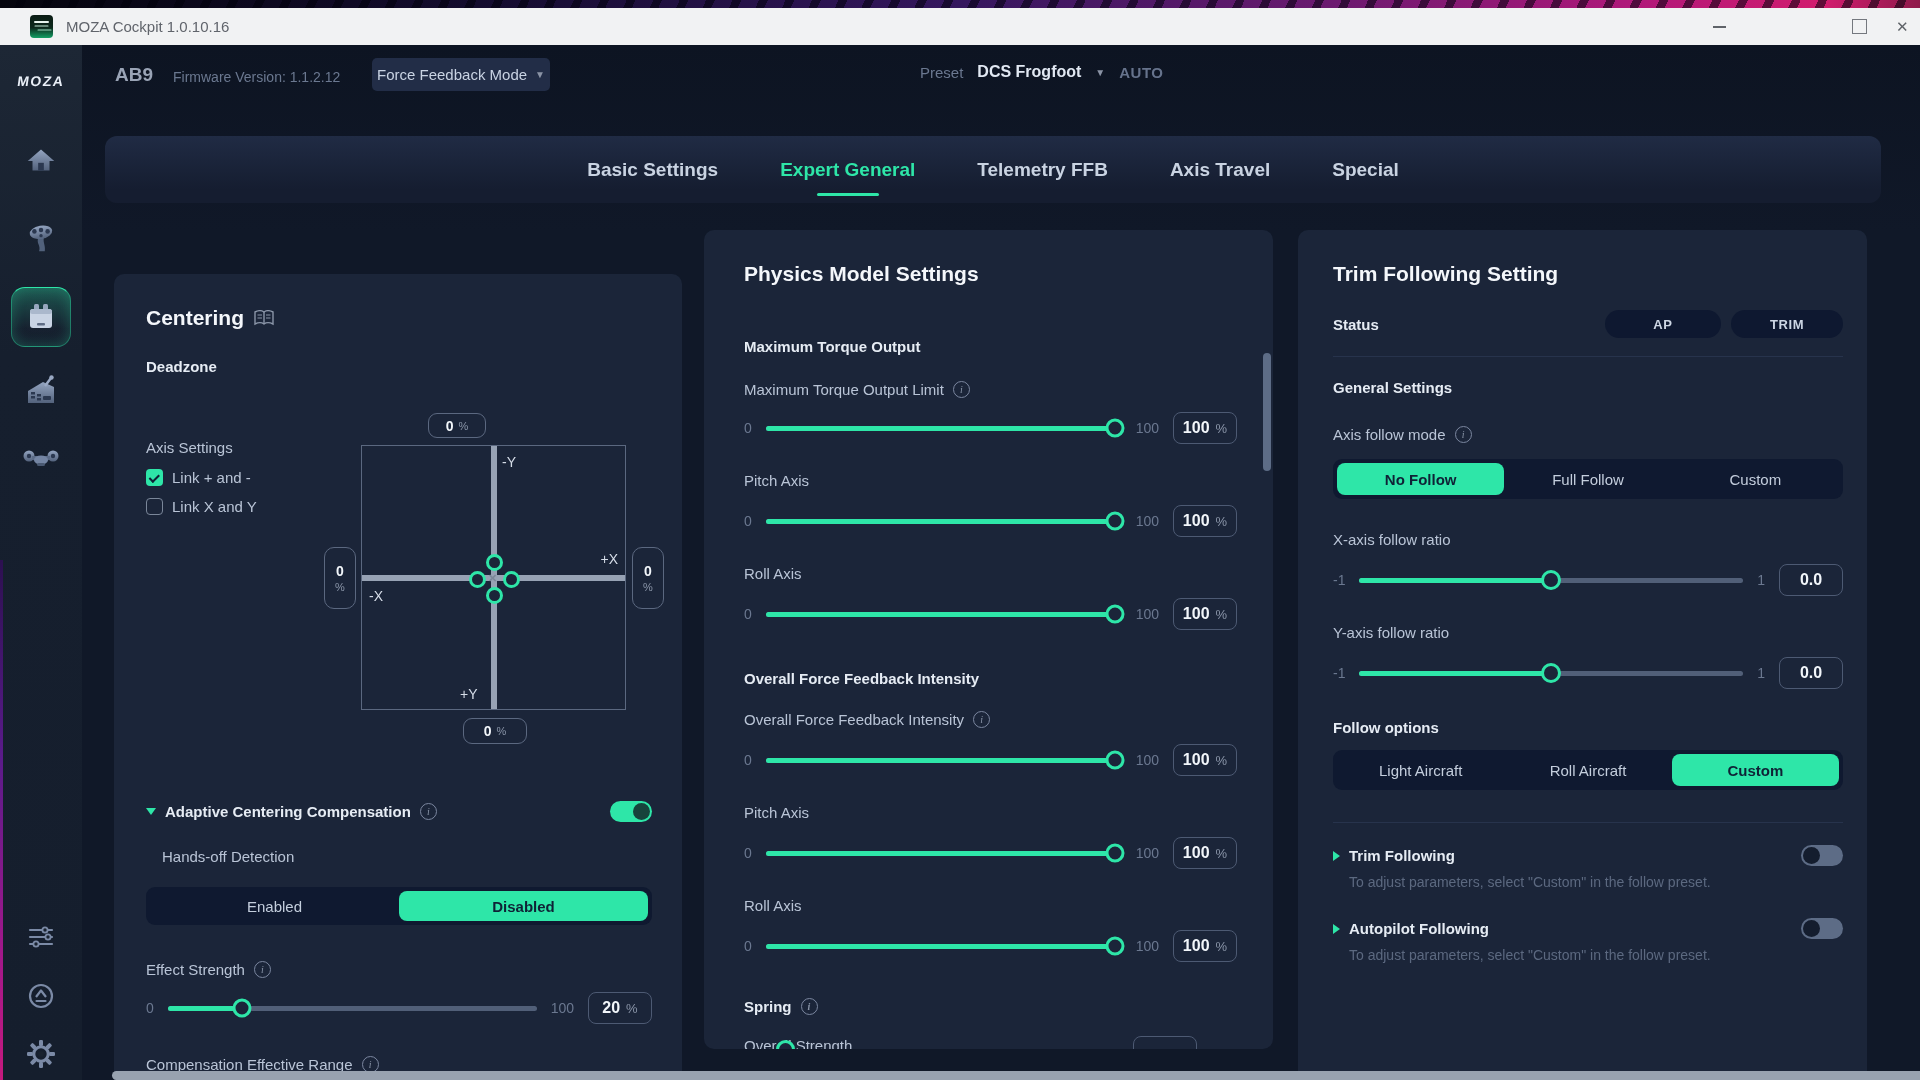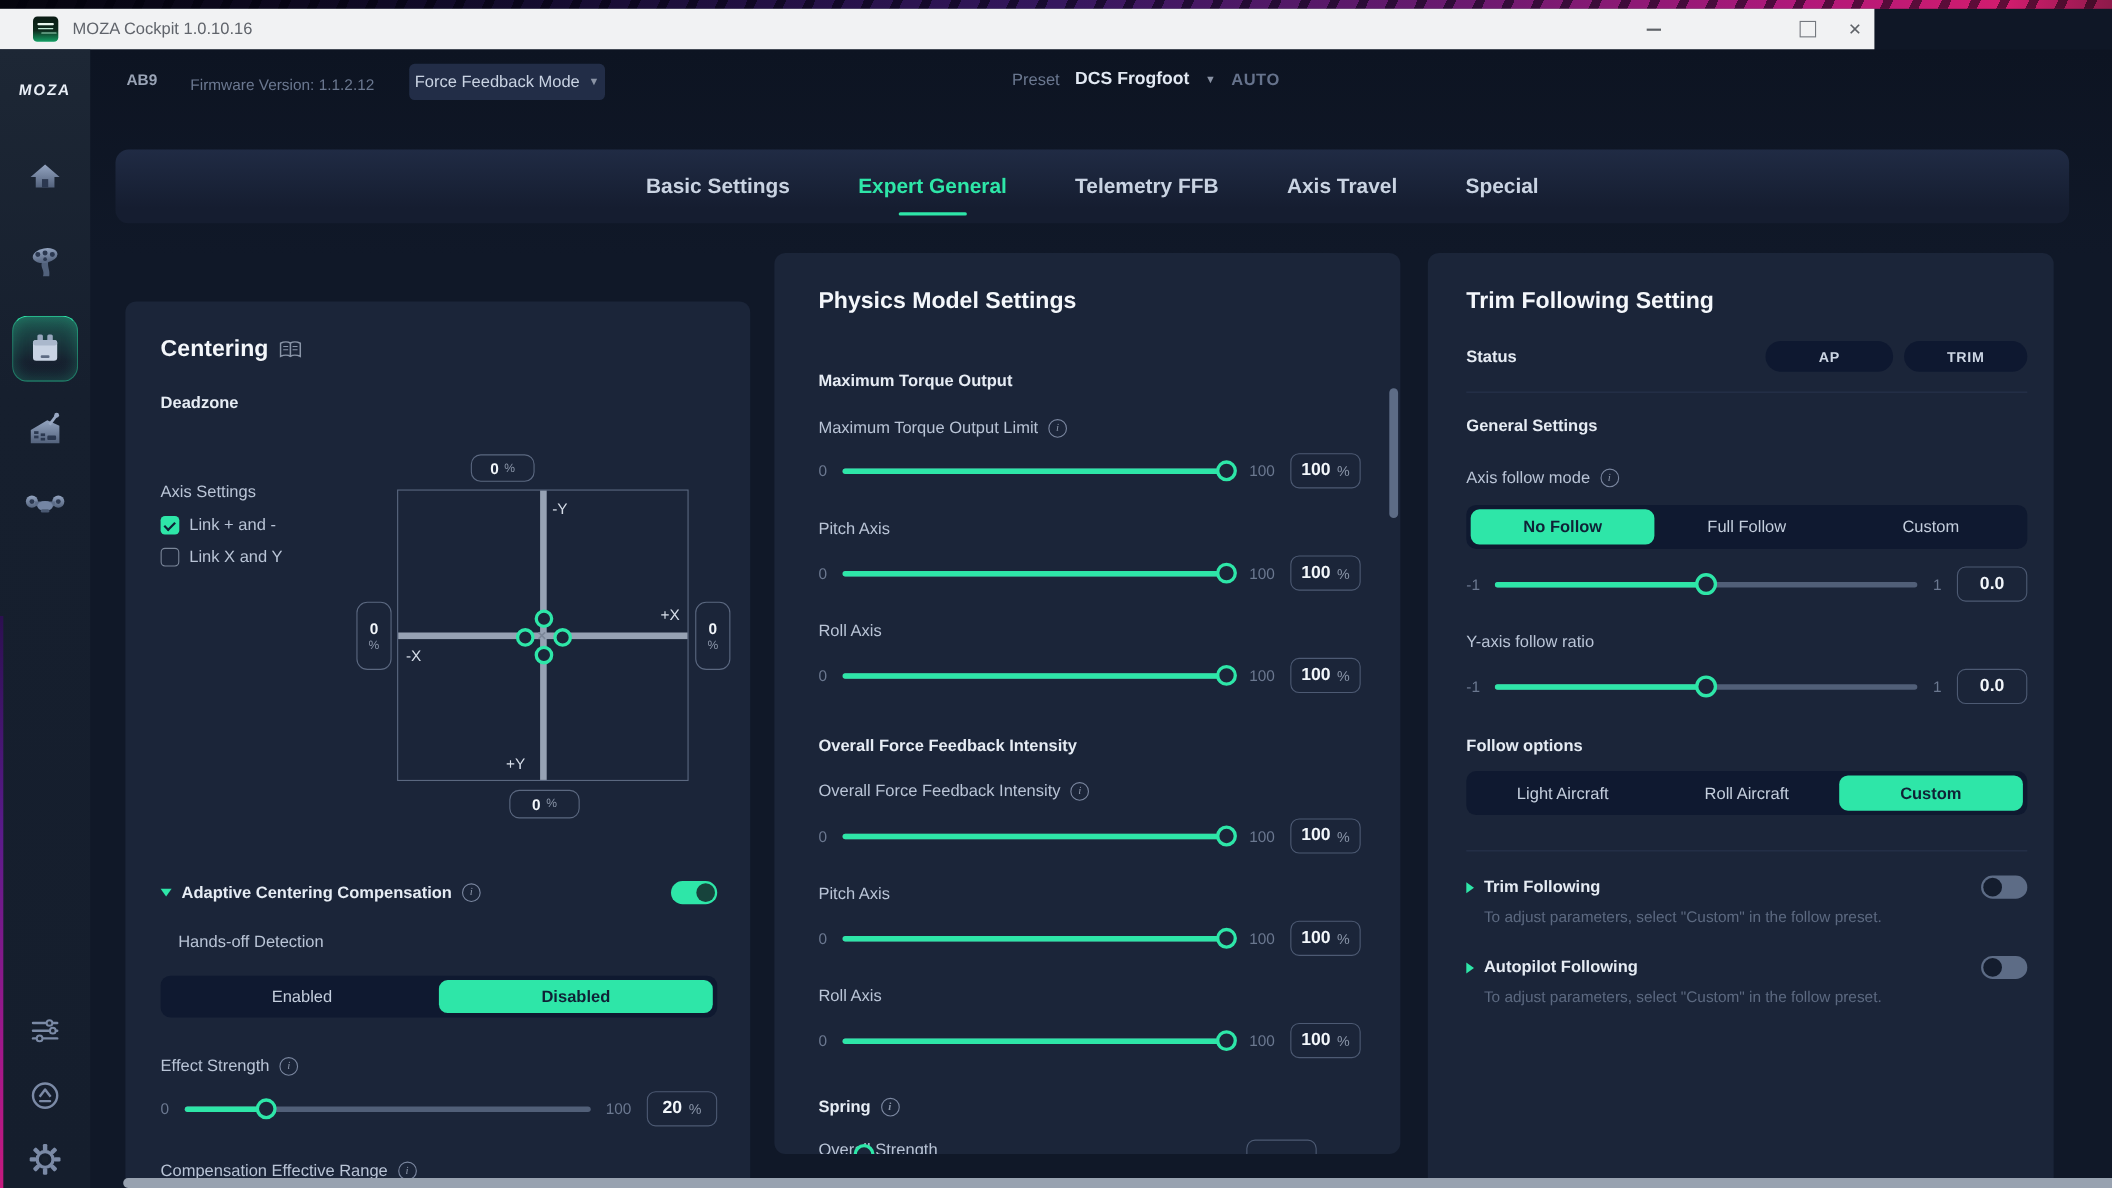--- a/index.html
+++ b/index.html
@@ -4,21 +4,21 @@
 <style>
   html,body{margin:0;padding:0;background:#05070d;}
   .stage{position:relative;width:1920px;height:1080px;overflow:hidden;
          font-family:"Liberation Sans",sans-serif;background:#0f1726;}
 
   
   .wp-strip{position:absolute;left:0;top:0;width:1920px;height:8px;
     background:linear-gradient(90deg,#05050d,#140c2e 25%,#35175e 50%,#6d1a70 70%,#b0187a 85%,#d21c6e 95%,#8e1a4a);}
   .wp-strip:after{content:"";position:absolute;inset:0;
     background:repeating-linear-gradient(115deg,transparent 0 16px,rgba(0,0,10,.55) 16px 24px);}
-  .titlebar{position:absolute;left:0;top:8px;width:1704px;height:37px;background:#f1f2f3;
+  .titlebar{position:absolute;left:0;top:8px;width:1920px;height:37px;background:#f1f2f3;
     display:flex;align-items:center;}
   .tb-icon{width:23px;height:23px;margin-left:30px;border-radius:4px;position:relative;overflow:hidden;
     background:linear-gradient(180deg,#0b1c14 0%,#0d2a1d 55%,#14a065 100%);}
   .tb-icon i{position:absolute;left:4px;top:6px;width:15px;height:2px;background:#e8f5ee;border-radius:1px;
     box-shadow:0 4px 0 -0.5px #bfe8d4,3px 8px 0 -0.5px #9fdcc0;}
   .tb-title{margin-left:13px;font-size:15px;color:#60646b;}
   .tb-controls{margin-left:auto;display:flex;align-items:center;height:100%;}
   .tb-btn{width:46px;height:100%;display:flex;align-items:center;justify-content:center;}
   .tb-min i{display:block;width:13px;height:2px;background:#5f6368;}
   .tb-max i{display:block;width:13px;height:13px;border:1.4px solid #74787e;}
@@ -35,21 +35,21 @@
     display:flex;align-items:center;justify-content:center;}
   .nav-active-tile{position:absolute;left:50%;transform:translateX(-50%);top:242px;width:58px;height:58px;
     border-radius:14px;border:1px solid rgba(46,230,168,.45);border-top-color:#2ee6a8;
     background:linear-gradient(180deg,rgba(46,230,168,.28),rgba(26,42,56,.15) 70%);
     box-shadow:0 0 14px rgba(46,230,168,.25) inset;}
   .edge-strip{position:absolute;left:0;top:515px;width:3px;height:565px;
     background:linear-gradient(180deg,#2c1050,#5a1b8a 35%,#a2188a 70%,#d21b79);}
 
   
   .header-row{position:absolute;left:82px;top:0;right:0;height:66px;}
-  .dev-name{position:absolute;left:33px;top:19px;font-size:14px;font-weight:600;color:#9aa4b6;}
+  .dev-name{position:absolute;left:33px;top:19px;font-size:19px;font-weight:600;color:#9aa4b6;}
   .fw{position:absolute;left:91px;top:24px;font-size:14px;color:#6b7890;}
   .ffb-btn{position:absolute;left:290px;top:13px;width:178px;height:33px;border-radius:5px;
     background:#222d47;display:flex;align-items:center;justify-content:center;gap:8px;
     font-size:15px;color:#c9d3e3;}
   .caret{font-size:10px;color:#8a93a5;}
   .preset-grp{position:absolute;left:838px;top:18px;display:flex;align-items:center;gap:14px;}
   .preset-lab{font-size:15px;color:#6b7890;}
   .preset-val{font-size:16px;font-weight:700;color:#e2e9f3;}
   .auto-lab{font-size:15px;font-weight:700;color:#66738c;letter-spacing:.5px;}
 
@@ -516,20 +516,21 @@
       <div class="f-lab mt30">
         <span>Axis follow mode</span>
           <span class="info">i</span>
       </div>
       <div class="seg mt16" style="height:40px;">
         <div class="seg-opt active">No Follow</div>
         <div class="seg-opt">Full Follow</div>
         <div class="seg-opt">Custom</div>
       </div>
 
+      <div class="f-lab mt32">X-axis follow ratio</div>
       <div class="slider-row mt16">
         <span class="s-min">-1</span>
         <div class="s-track">
             <div class="s-fill" style="width:50%"></div>
             <div class="s-thumb" style="left:50%;width:14px;height:14px;"></div>
           </div>
         <span class="s-max">1</span>
         <div class="val-box">
             <span class="v-num">0.0</span>
           </div>

